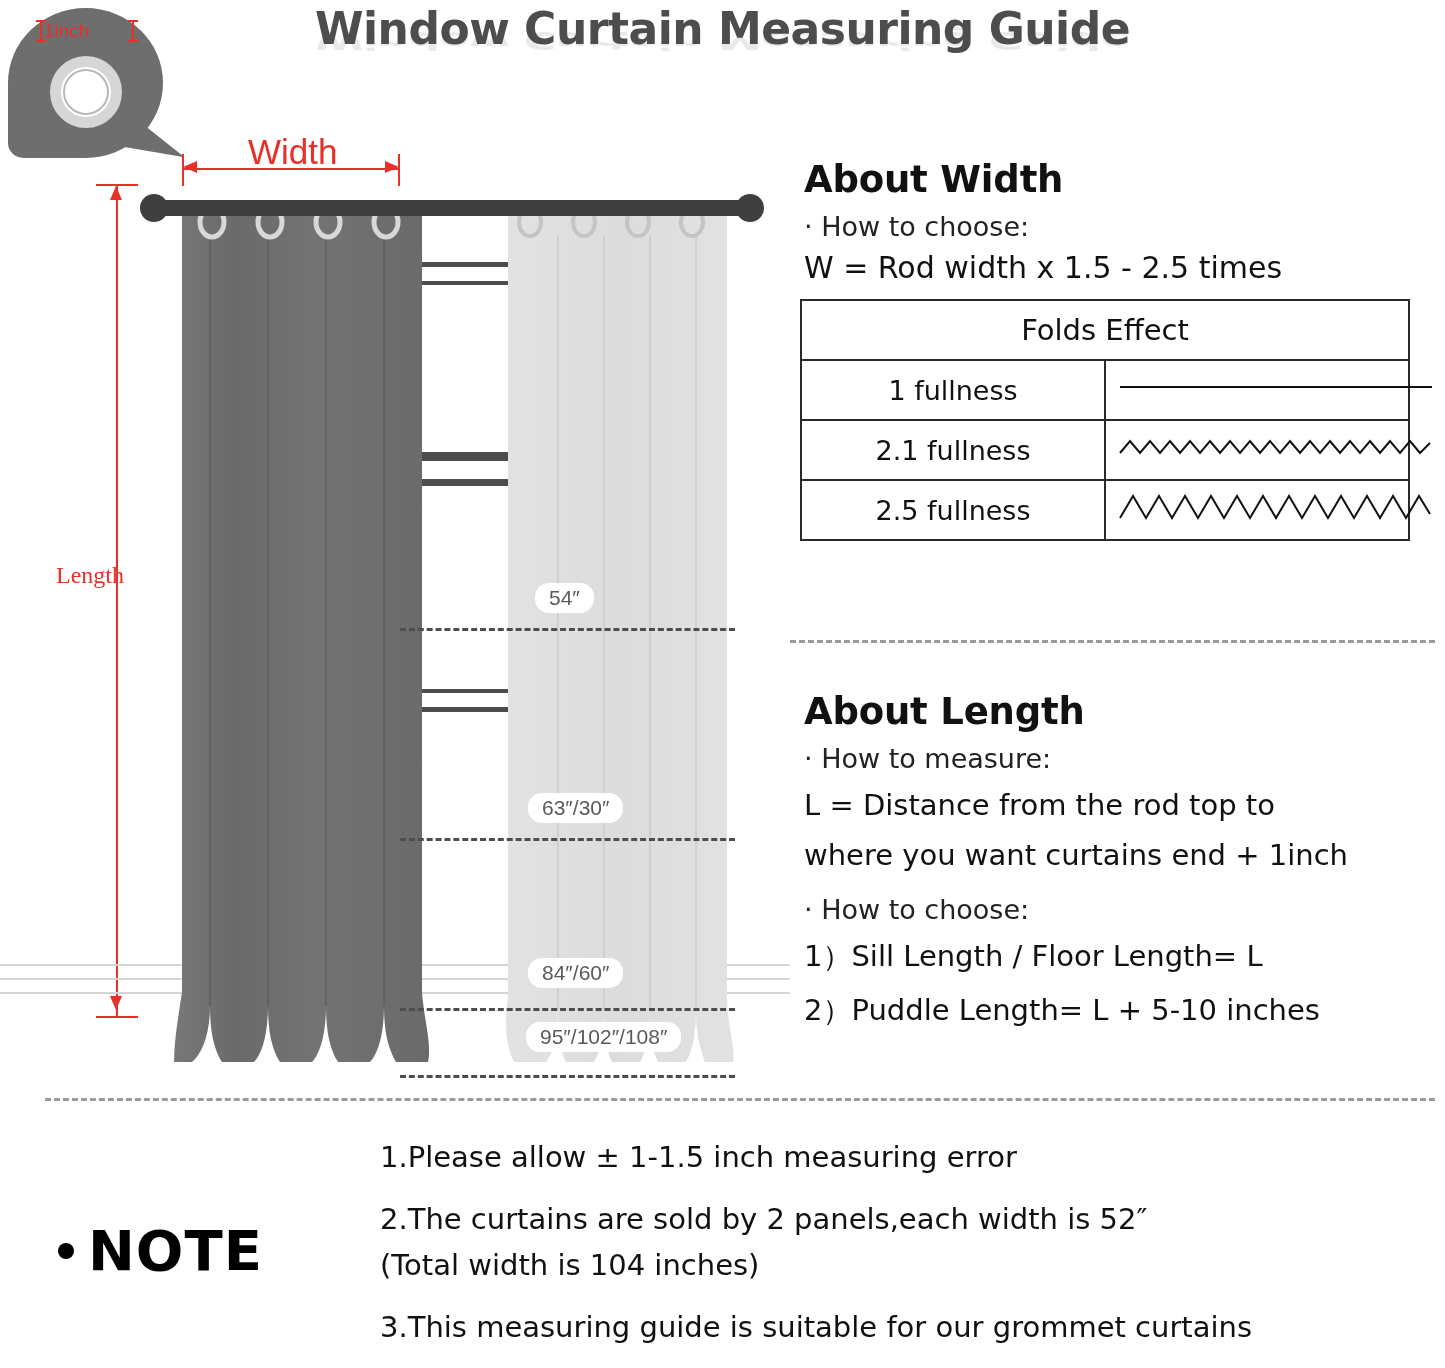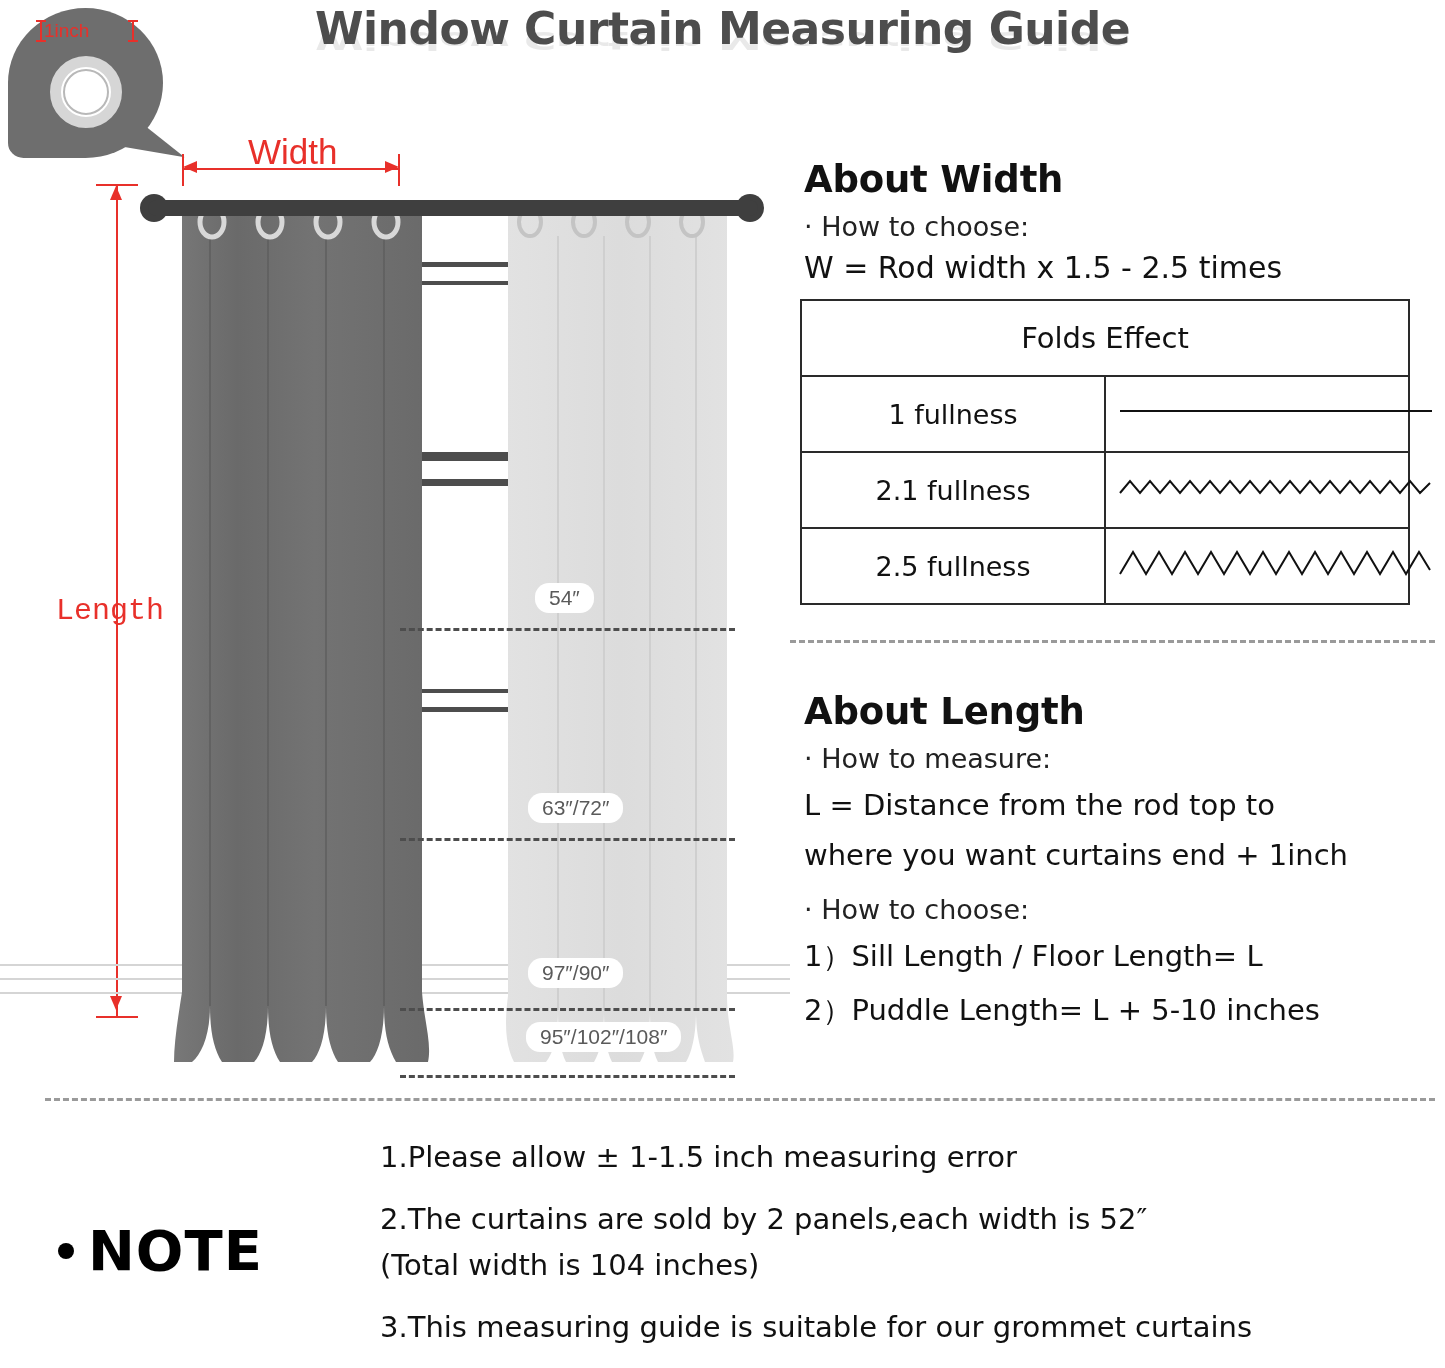--- a/index.html
+++ b/index.html
@@ -204,24 +204,24 @@
     left: 52px;
     width: 0; height: 0;
     border-left: 6px solid transparent;
     border-right: 6px solid transparent;
   }
   .length-dim .head-t { top: 8px; border-bottom: 14px solid #e8302a; }
   .length-dim .head-b { top: 818px; border-top: 14px solid #e8302a; }
   .length-dim .lbl {
     position: absolute;
     left: -2px;
-    top: 416px;
-    font-size: 30px;
+    top: 384px;
+    font-size: 24px;
     color: #e8302a;
-    font-family: Liberation Mono, monospace;
+    font-family: Liberation Serif, serif;
   }
 
   
   .rod {
     position: absolute;
     left: 148px;
     top: 200px;
     width: 610px;
     height: 16px;
     background: #3f3f3f;
@@ -357,21 +357,21 @@
     width: 610px;
     border: 2px solid #2a2a2a;
     border-collapse: collapse;
     table-layout: fixed;
   }
   .folds td {
     border: 2px solid #2a2a2a;
     height: 58px;
     font-size: 27px;
     color: #111;
-    padding: 8px 14px;
+    padding: 0 14px;
     vertical-align: middle;
   }
   .folds td.head {
     text-align: center;
     font-size: 29px;
   }
   .folds td.label { width: 270px; text-align: center; }
   .folds td.viz { padding: 0 10px; }
 
   
@@ -517,24 +517,24 @@
   </svg>
 
   <div class="rod-cap-l"></div>
   <div class="rod-cap-r"></div>
   <div class="rod"></div>
 
   <div class="mline" style="left:400px; top:628px; width:335px;"></div>
   <div class="mtag" style="left:535px; top:583px;">54″</div>
 
   <div class="mline" style="left:400px; top:838px; width:335px;"></div>
-  <div class="mtag" style="left:528px; top:793px;">63″/72″</div>
+  <div class="mtag" style="left:528px; top:793px;">63″/30″</div>
 
   <div class="mline" style="left:400px; top:1008px; width:335px;"></div>
-  <div class="mtag" style="left:528px; top:958px;">97″/90″</div>
+  <div class="mtag" style="left:528px; top:958px;">84″/60″</div>
 
   <div class="mline" style="left:400px; top:1075px; width:335px;"></div>
   <div class="mtag" style="left:526px; top:1022px;">95″/102″/108″</div>
 </div>
 
 <div class="right" style="top:158px">
   <h2 class="sec-head">About Width</h2>
   <div class="sub">· How to choose:</div>
   <div class="formula">W = Rod width x 1.5 - 2.5 times</div>
 

